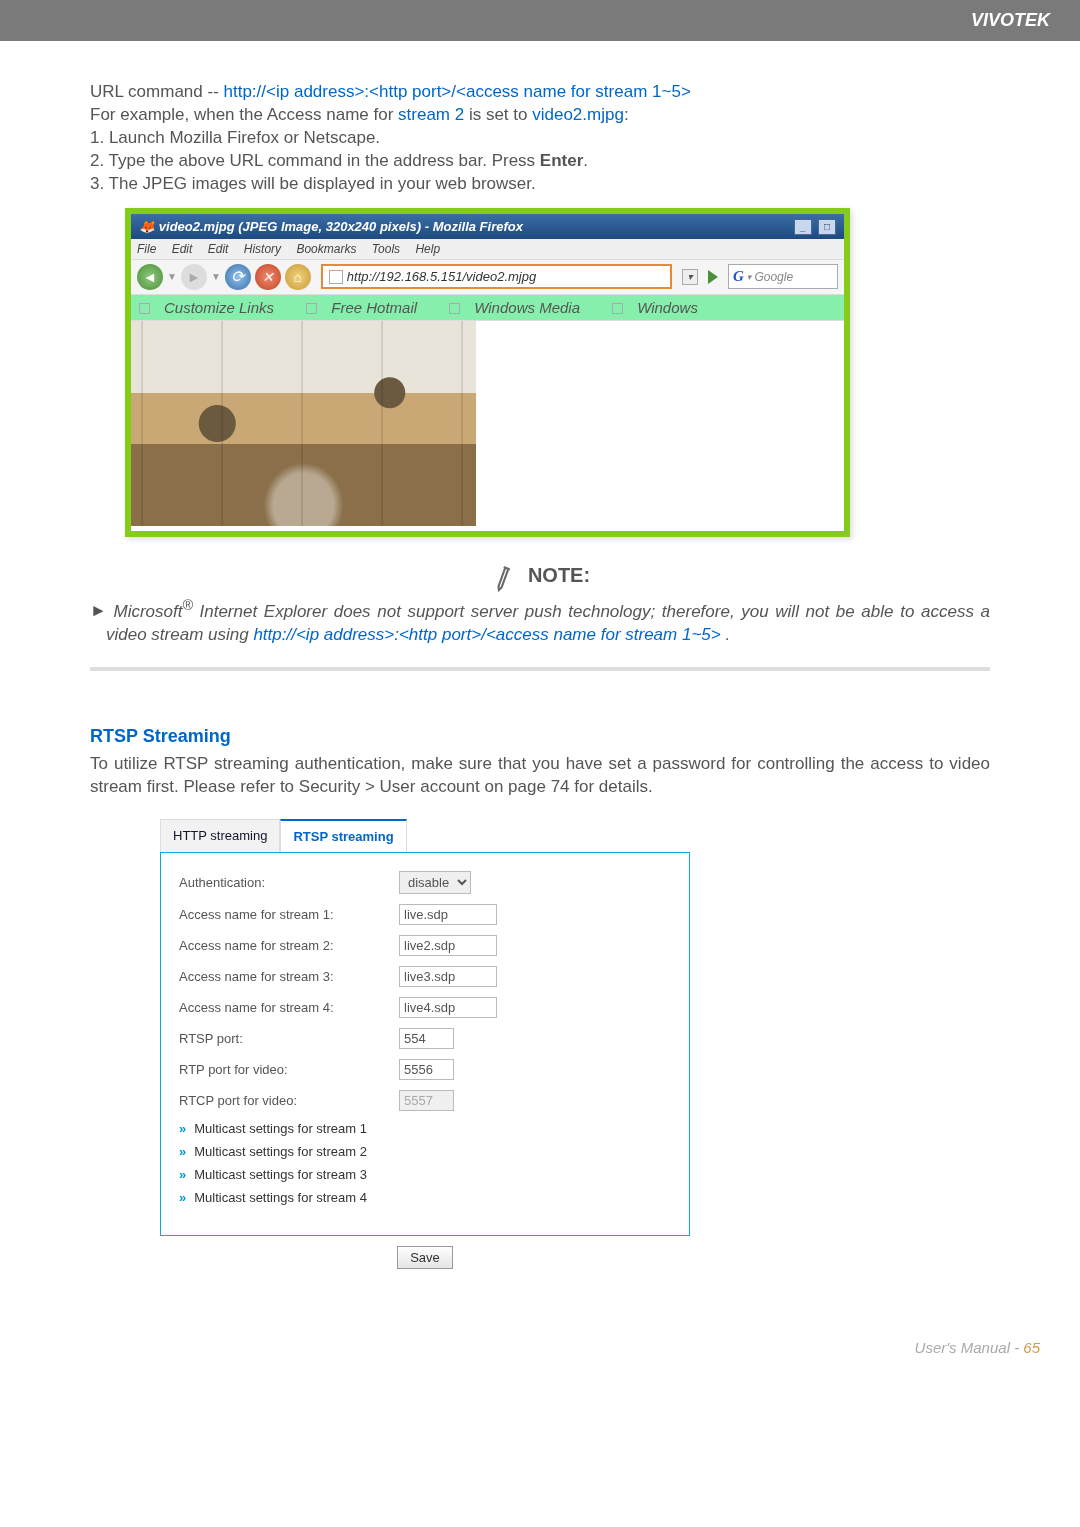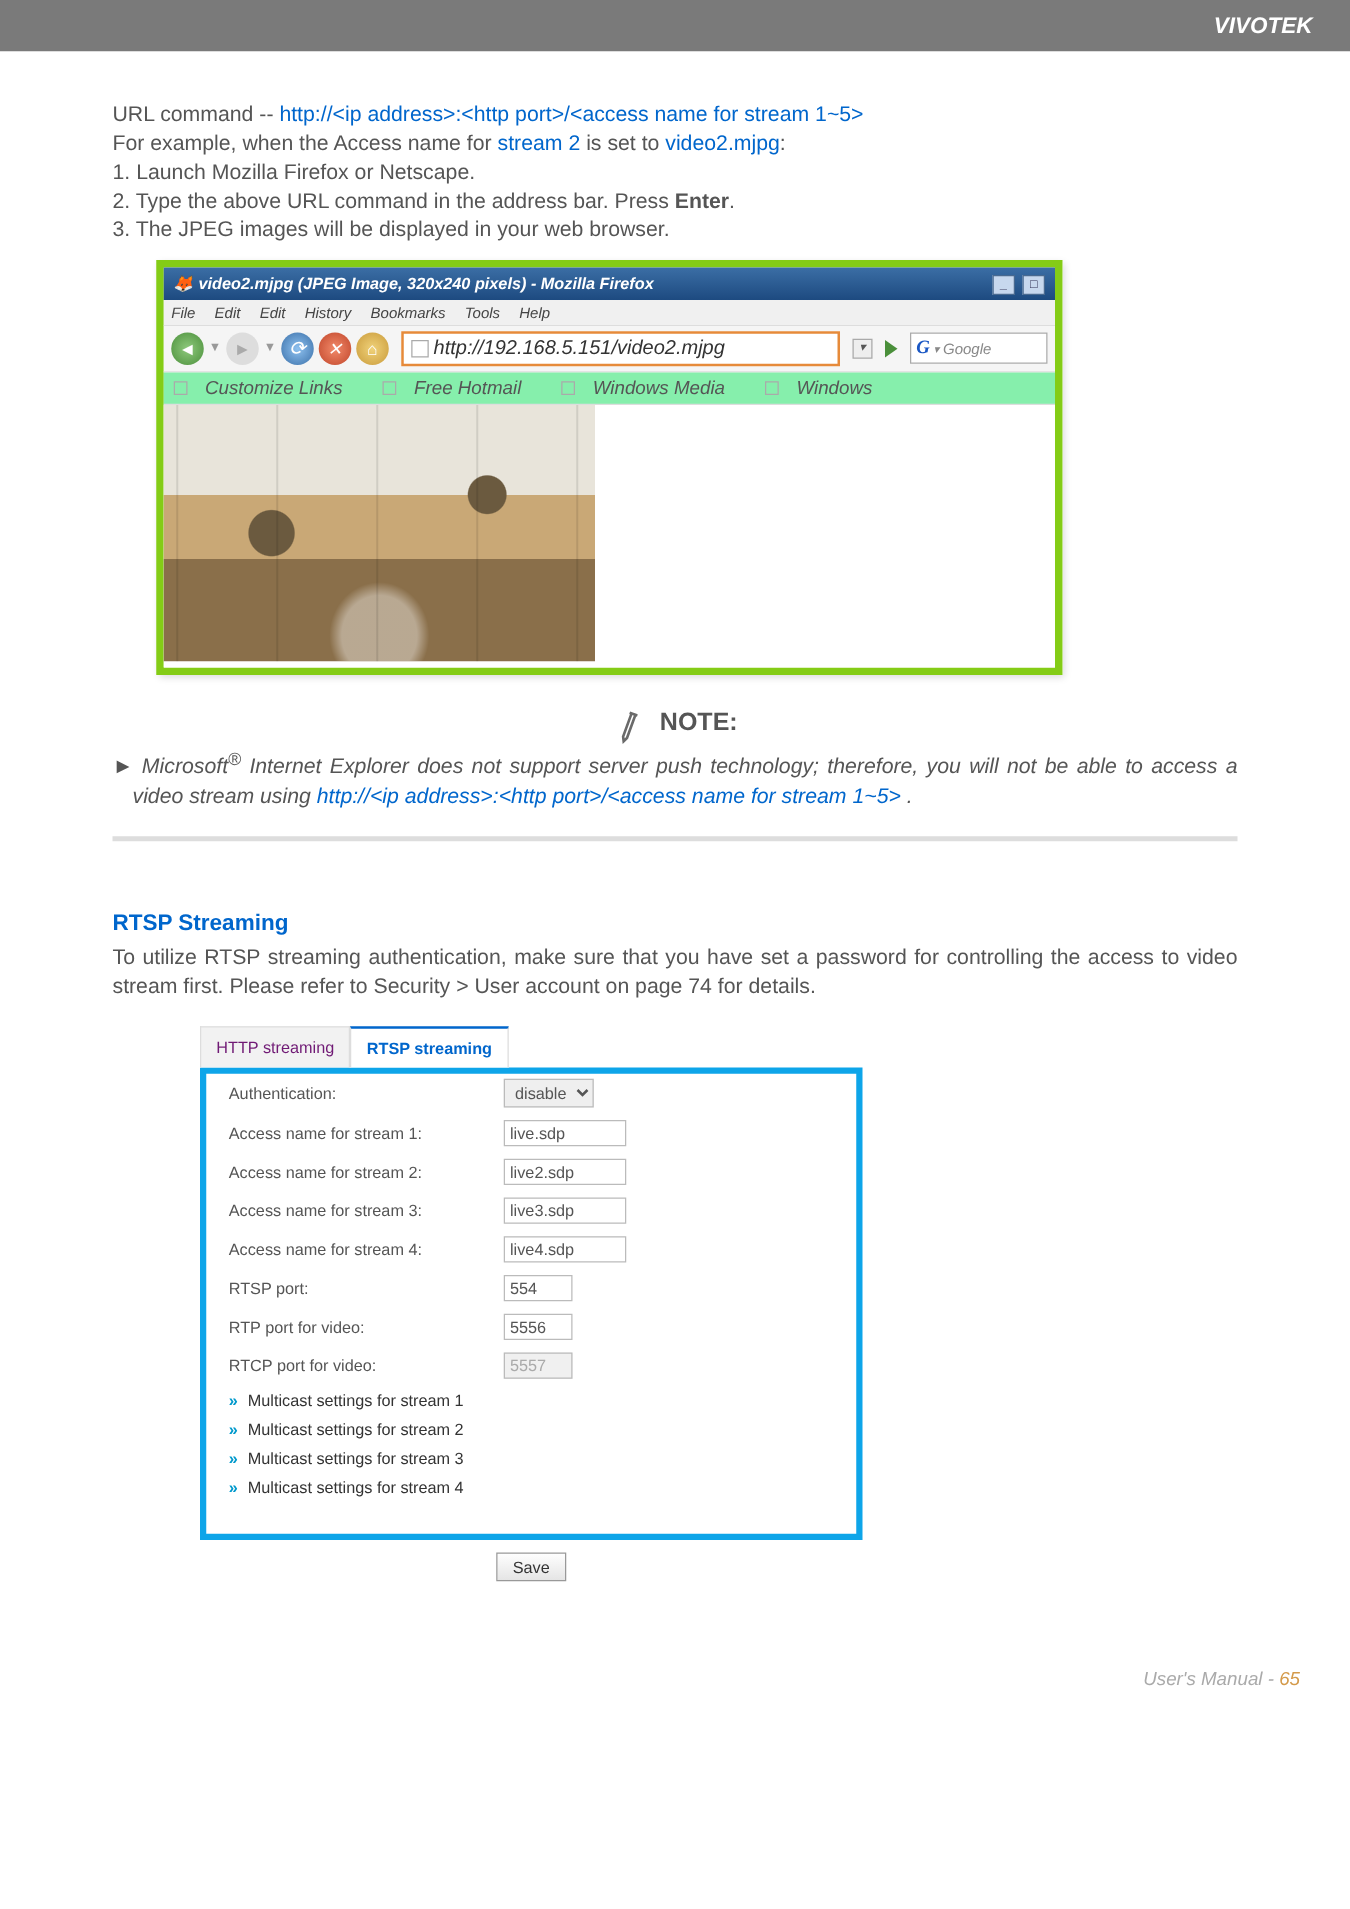--- a/index.html
+++ b/index.html
@@ -86,21 +86,21 @@
   .tb-back { background: radial-gradient(#8fc97d,#4a8f3a); }
   .tb-fwd { background: #ddd; color:#aaa; }
   .tb-reload { background: radial-gradient(#8fc2f0,#3a6fa8); font-size:16px; }
   .tb-stop { background: radial-gradient(#f28a6a,#c0452a); }
   .tb-home { background: radial-gradient(#f0d27a,#c99a3a); }
   .tb-sep { color:#999; font-size:10px; }
   .addr-bar {
     flex: 1;
     border: 2px solid #e68a3a;
     background: #fff;
-    font-size: 16px;
+    font-size: 13px;
     padding: 3px 6px;
     color: #333;
     margin: 0 6px;
     display: flex;
     align-items: center;
   }
   .addr-bar::before {
     content: "";
     display: inline-block;
     width: 12px; height: 12px;
@@ -209,35 +209,35 @@
   .settings-panel {
     margin: 20px 0 20px 70px;
     width: 530px;
   }
   .tabs {
     display: flex;
   }
   .tab {
     padding: 8px 12px;
     font-size: 13px;
-    color: #701a75;
+    color: #0f172a;
     background: #f2f2f2;
     border: 1px solid #ddd;
     border-bottom: none;
     cursor: pointer;
   }
   .tab.active {
     color: #0066cc;
     background: #fff;
     font-weight: bold;
     border-top: 2px solid #0066cc;
   }
   .tab-body {
-    border: 5px solid #0ea5e9;
-    padding: 4px 18px 22px 18px;
+    border: 1px solid #0ea5e9;
+    padding: 18px 18px 22px 18px;
     font-size: 13px;
     color: #555;
   }
   .form-row {
     display: flex;
     align-items: center;
     margin-bottom: 10px;
   }
   .form-label { width: 220px; }
   .form-input {

